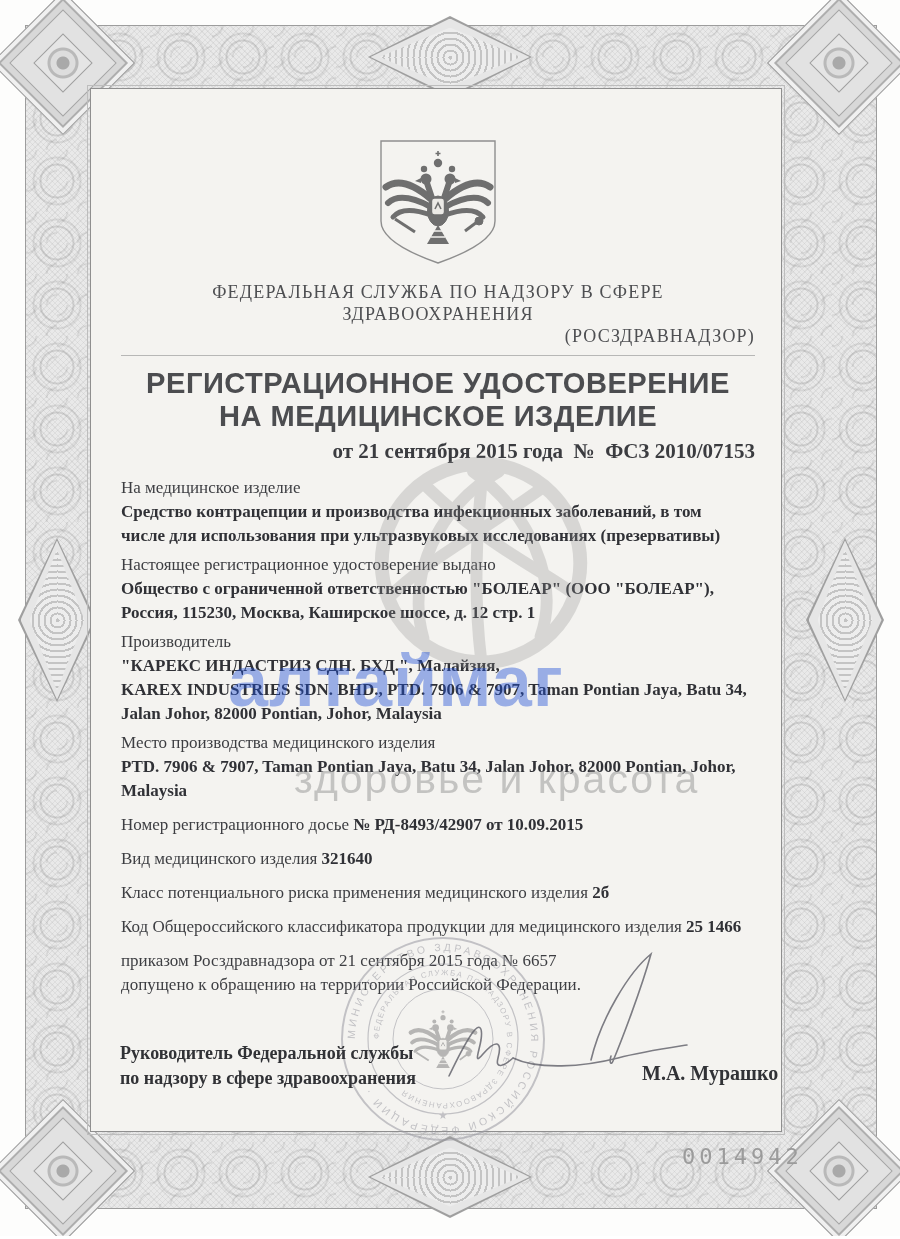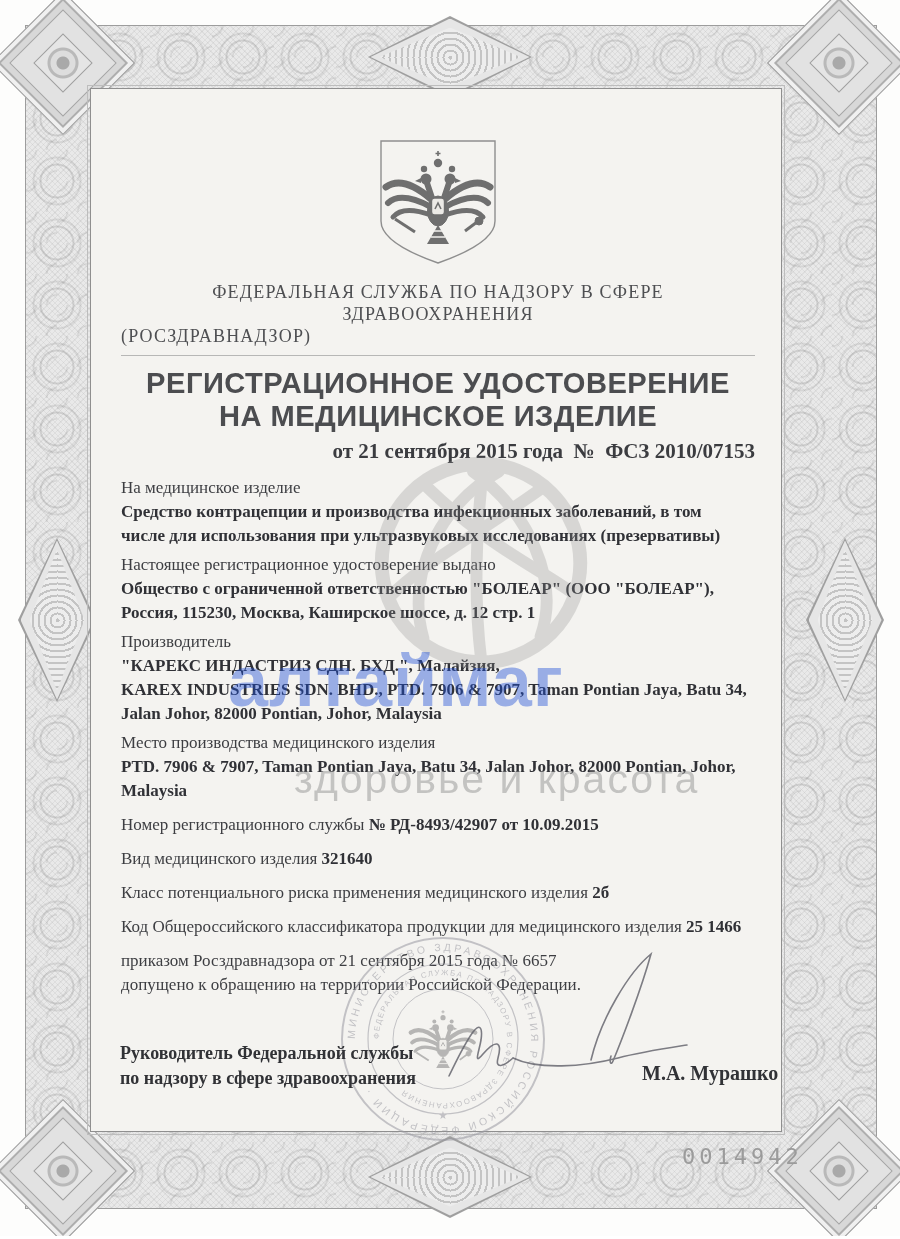--- a/index.html
+++ b/index.html
@@ -31,21 +31,21 @@
   .e-left{left:18px;top:538px;width:78px;height:164px}
   .e-right{right:16px;top:538px;width:78px;height:164px}
 
   
   #panel{position:absolute;left:90px;right:118px;top:88px;bottom:104px;background:#f4f3f0;
          border:1px solid #8f8f8f;outline:1px solid #bdbdbd;outline-offset:2px;
          padding:0 26px 0 30px;box-sizing:border-box;}
 
   .arms{width:132px;height:130px;margin:48px auto 0;display:block;}
   .authority{margin-top:14px;text-align:center;color:#4e4f52;font-size:18px;letter-spacing:1.2px;line-height:22px;}
-  .authority-short{text-align:left;color:#4e4f52;font-size:18px;letter-spacing:1.2px;line-height:22px;}
+  .authority-short{text-align:right;color:#4e4f52;font-size:18px;letter-spacing:1.2px;line-height:22px;}
   .rule{height:1px;background:#a8a8a8;margin:8px 0 10px;opacity:.8;}
   .cert-title{text-align:center;font-family:"Liberation Sans",sans-serif;font-weight:bold;
               font-size:30px;line-height:33px;color:#4c4d50;letter-spacing:.5px;transform:scaleX(.97);}
   .cert-date{text-align:right;font-weight:bold;font-size:21px;color:#3b3c40;margin-top:7px;white-space:pre;}
 
   .body-text{margin-top:12px;font-size:17px;line-height:24px;}
   .field{margin:5px 0;}
   .field .lbl{color:#3d3e42;}
   .field .val{font-weight:bold;color:#303136;white-space:pre-line;}
   .field.inline{margin:10px 0;}
@@ -163,21 +163,21 @@
       </div>
       <div class="field">
         <div class="lbl">Производитель</div>
         <div class="val">"КАРЕКС ИНДАСТРИЗ СДН. БХД.", Малайзия,
 KAREX INDUSTRIES SDN. BHD., PTD. 7906 &amp; 7907, Taman Pontian Jaya, Batu 34, Jalan Johor, 82000 Pontian, Johor, Malaysia</div>
       </div>
       <div class="field">
         <div class="lbl">Место производства медицинского изделия</div>
         <div class="val">PTD. 7906 &amp; 7907, Taman Pontian Jaya, Batu 34, Jalan Johor, 82000 Pontian, Johor, Malaysia</div>
       </div>
-      <p class="field inline"><span class="lbl">Номер регистрационного службы</span> <b class="val">№ РД-8493/42907 от 10.09.2015</b></p>
+      <p class="field inline"><span class="lbl">Номер регистрационного досье</span> <b class="val">№ РД-8493/42907 от 10.09.2015</b></p>
       <p class="field inline"><span class="lbl">Вид медицинского изделия</span> <b class="val">321640</b></p>
       <p class="field inline"><span class="lbl">Класс потенциального риска применения медицинского изделия</span> <b class="val">2б</b></p>
       <p class="field inline"><span class="lbl">Код Общероссийского классификатора продукции для медицинского изделия</span> <b class="val">25 1466</b></p>
       <div class="clause">приказом Росздравнадзора от 21 сентября 2015 года № 6657
 допущено к обращению на территории Российской Федерации.</div>
     </div>
   </div>
 
   <svg class="stamp" viewBox="0 0 212 212">
     <defs>

